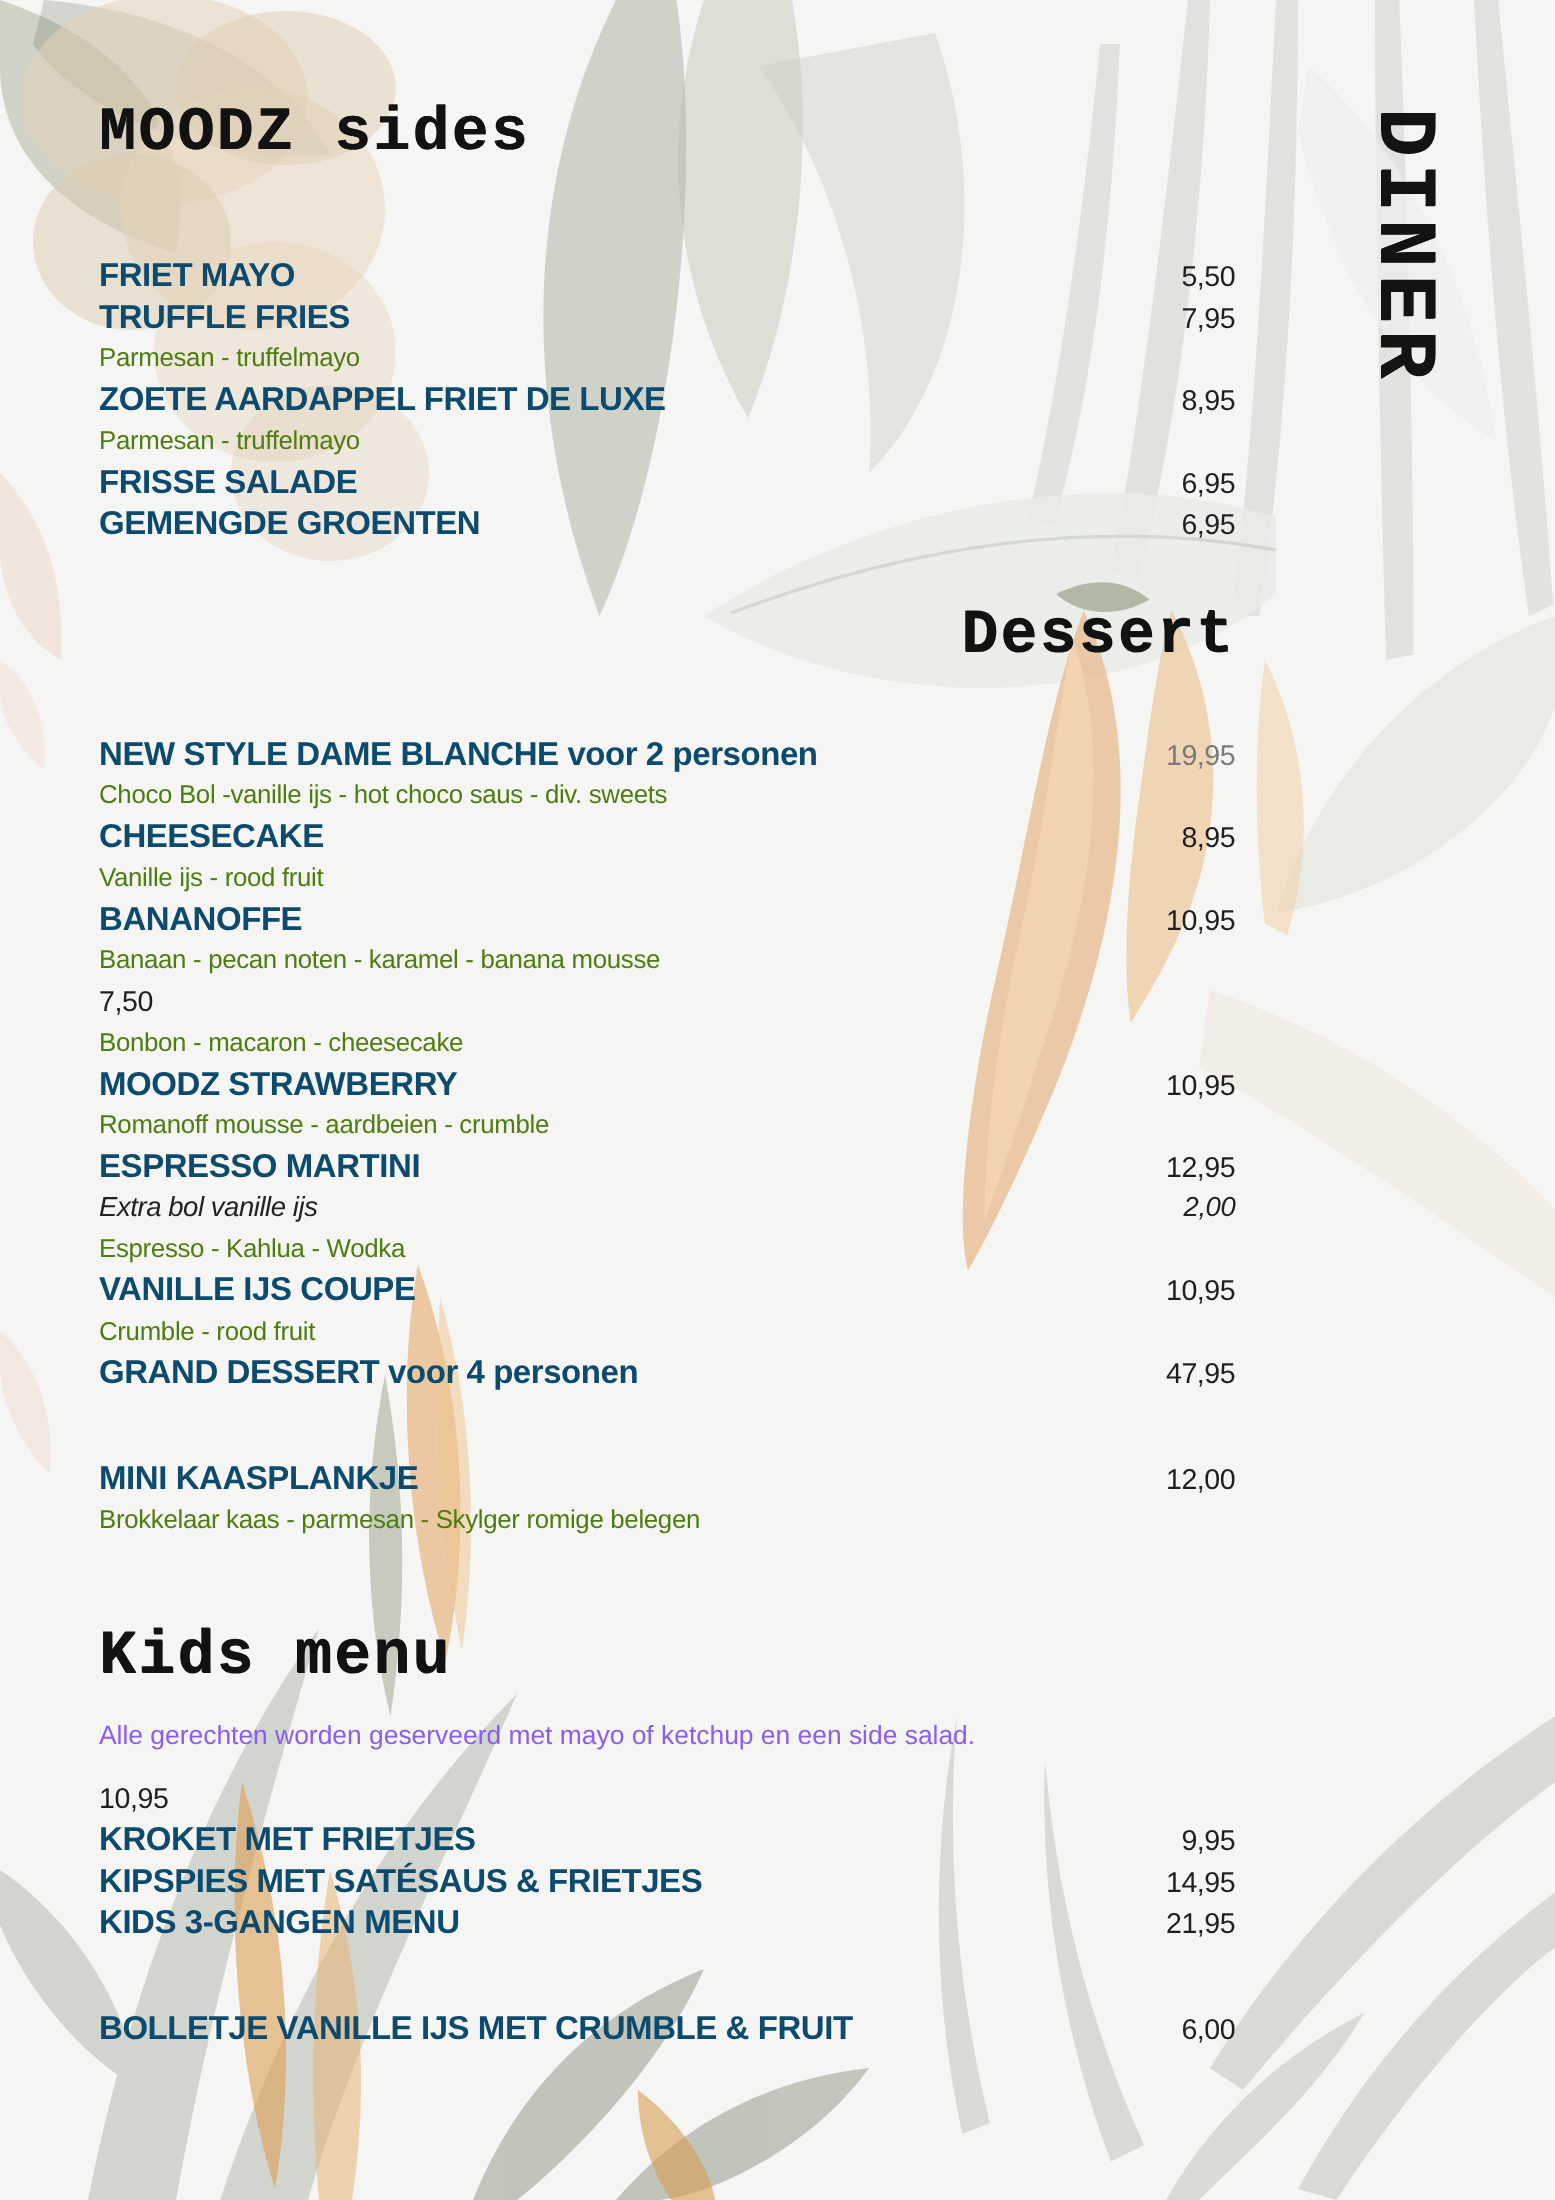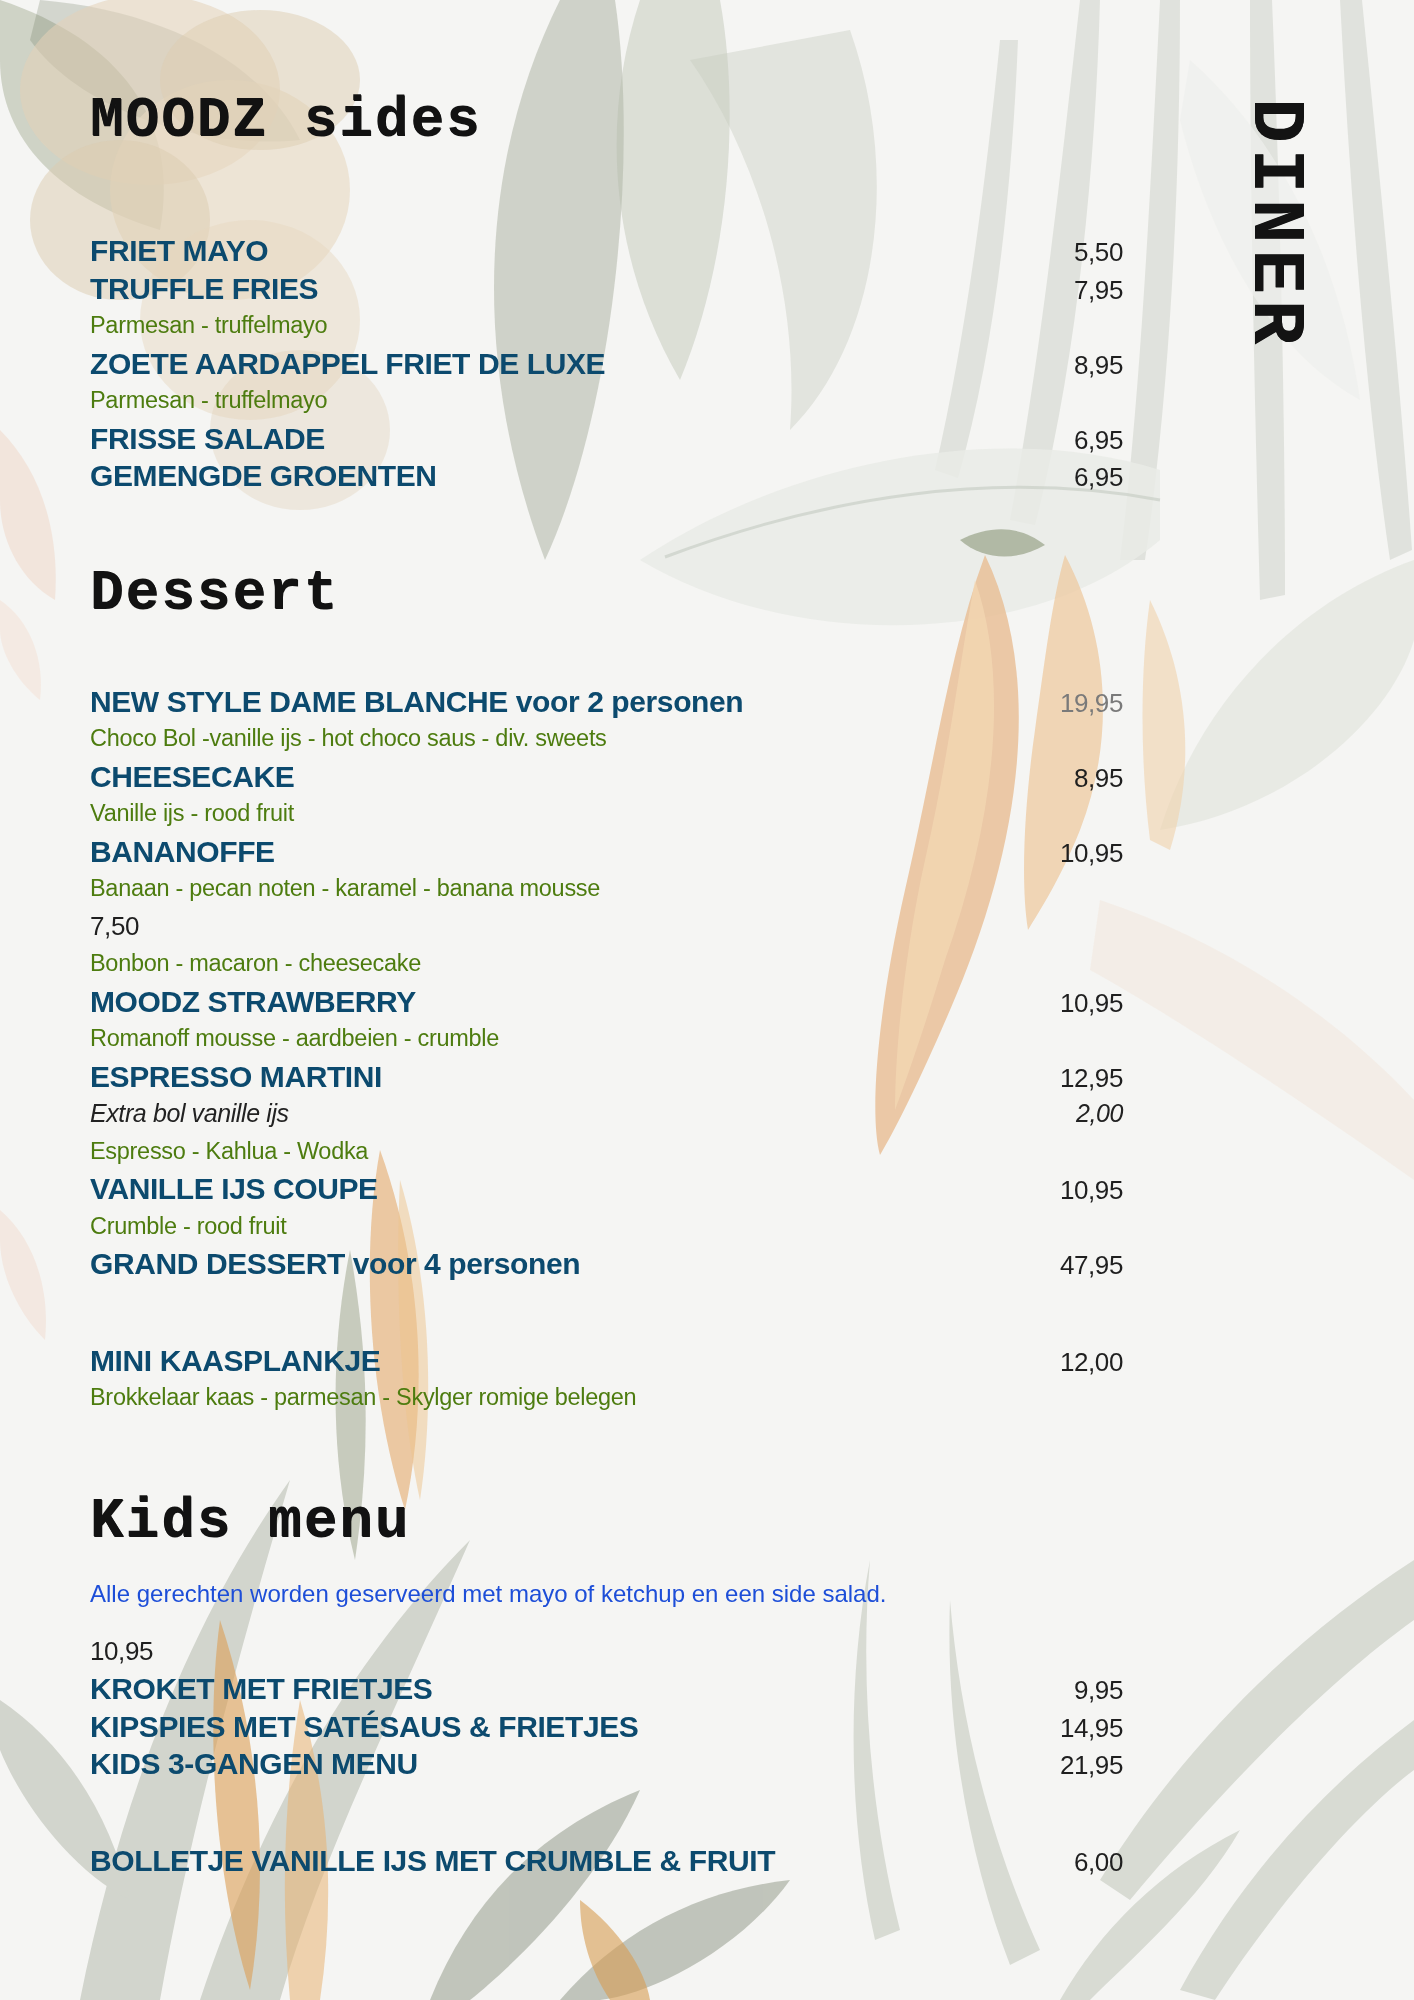--- a/index.html
+++ b/index.html
@@ -12,21 +12,21 @@
   .bg{position:absolute;inset:0;z-index:0;}
   .menu-content{position:absolute;left:90px;top:0;width:1033px;z-index:2;}
 
   .script-title{
     font-family:"Liberation Mono","DejaVu Sans Mono",monospace;
     font-weight:700;font-size:56px;line-height:1;color:#121212;
     letter-spacing:2px;
     text-shadow:0.5px 0.5px 0 #121212;
   }
   #sides-title{margin-top:92px;}
-  #dessert-title{margin-top:70px;}
+  #dessert-title{margin-top:54px;text-align:right;}
   #kids-title{margin-top:76px;}
 
   .section-items{margin-top:84px;}
   #dessert-items{margin-top:62px;}
   #kids-items{margin-top:23px;}
 
   .item-row{display:flex;justify-content:space-between;align-items:baseline;height:37.5px;line-height:37.5px;}
   .item-name{
     font-weight:700;font-size:30px;letter-spacing:-0.4px;color:#0c4a6e;
     white-space:nowrap;
@@ -35,21 +35,21 @@
   .price-muted{color:#7a7a7a;}
   .item-desc{
     font-weight:400;font-size:23.5px;letter-spacing:-0.3px;color:#4d7c0f;
     height:37.5px;line-height:37.5px;white-space:nowrap;
   }
   .item-extra .item-name, .item-extra .item-price{
     font-style:italic;font-weight:400;font-size:25px;color:#222;
   }
   .gap-before{margin-top:59px;}
   .kids-intro{
-    margin-top:28px;font-size:24px;font-weight:400;color:#1d4ed8;
+    margin-top:28px;font-size:24px;font-weight:400;color:#8b5cf6;
     height:33px;line-height:33px;letter-spacing:0;
   }
 
   .vertical-label{
     position:absolute;top:98px;left:1312px;z-index:2;
     transform:rotate(90deg);transform-origin:top left;
     font-family:"Liberation Mono","DejaVu Sans Mono",monospace;
     font-weight:700;font-size:74px;line-height:1;letter-spacing:6px;color:#131313;
     text-shadow:0.5px 0.5px 0 #131313;
     white-space:nowrap;

